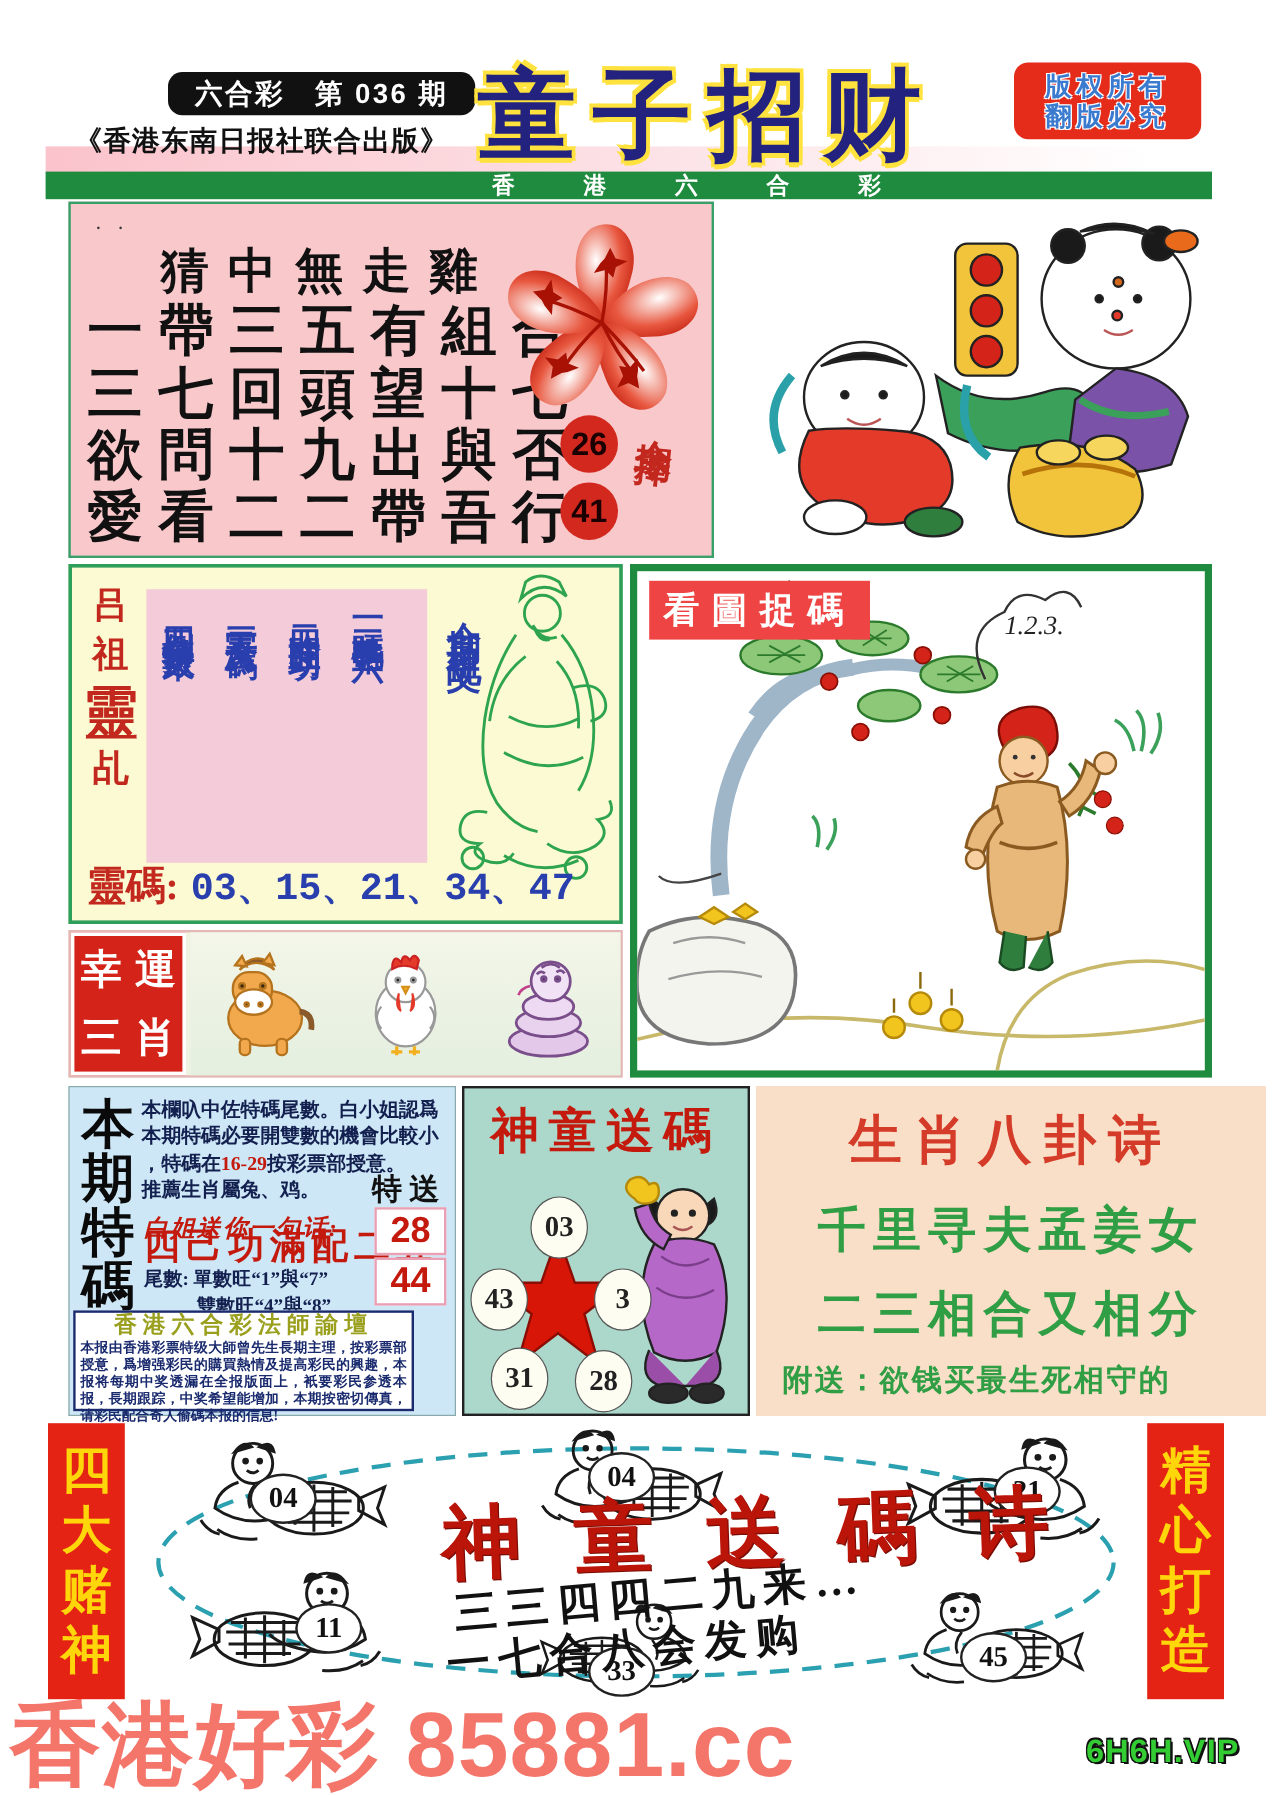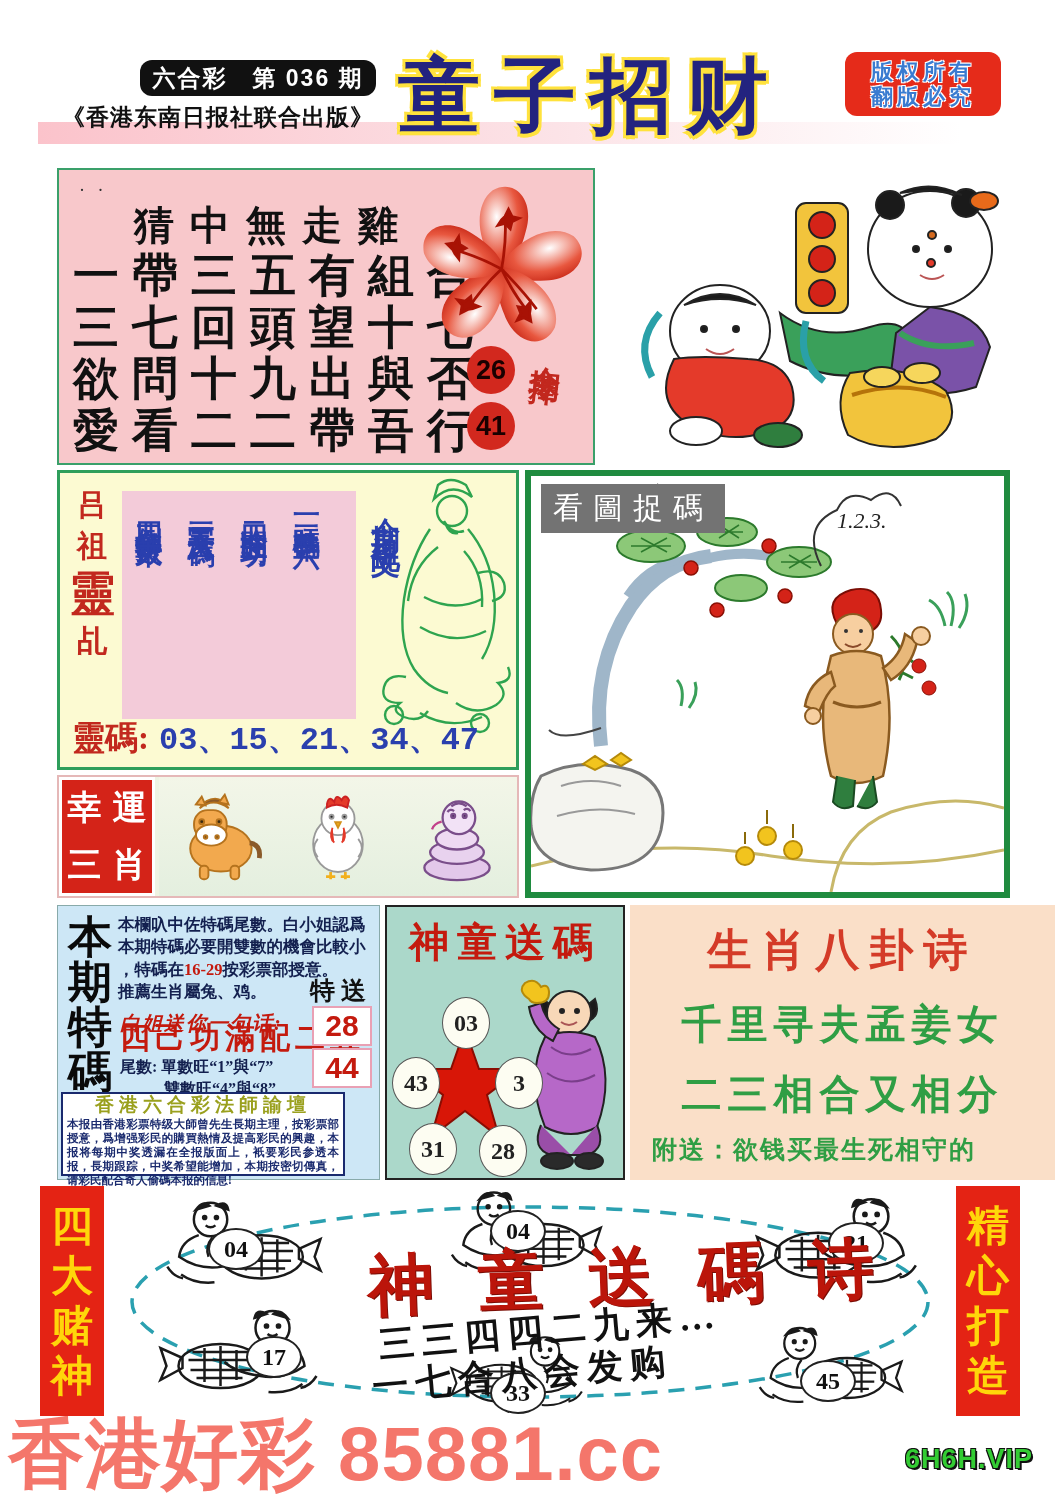--- a/index.html
+++ b/index.html
@@ -1,20 +1,20 @@
 <!DOCTYPE html>
 <html><head>
 <meta charset="utf-8">
 <style>
   html,body{margin:0;padding:0;background:#fff;}
   .page{position:relative;width:1063px;height:1496px;background:#fff;overflow:hidden;
         font-family:"Liberation Serif",serif;}
   .abs{position:absolute;}
   
-  .issue-box{left:140px;top:60px;width:236px;height:36px;background:#111;border-radius:12px;
+  .issue-box{left:140px;top:60px;width:256px;height:36px;background:#111;border-radius:12px;
     color:#fff;font-size:23px;font-weight:bold;display:flex;align-items:center;justify-content:center;
     font-family:"Liberation Sans",sans-serif;letter-spacing:2px;}
   .publisher{left:62px;top:102px;font-size:23px;font-weight:bold;color:#111;letter-spacing:1px;}
   .main-title{left:398px;top:42px;font-size:82px;font-weight:bold;color:#23237f;letter-spacing:14px;
     text-shadow:-3px -3px 0 #ffe23d,3px -3px 0 #ffe23d,-3px 3px 0 #ffe23d,3px 3px 0 #ffe23d,0 4px 0 #ffe23d;}
   .copyright{left:845px;top:52px;width:156px;height:64px;background:#e52b1a;border-radius:12px;
     display:flex;flex-direction:column;align-items:center;justify-content:center;line-height:1.15;}
   .copyright span{font-size:22px;font-weight:bold;color:#3a7bd0;
     text-shadow:-1px -1px 0 #fff,1px -1px 0 #fff,-1px 1px 0 #fff,1px 1px 0 #fff;letter-spacing:4px;}
   .pink-strip{left:38px;top:122px;width:972px;height:22px;
@@ -49,21 +49,21 @@
   .luzu-code .nums{font-size:32px;color:#2a3fae;font-family:Liberation Mono, monospace;}
   
   .lucky-box{left:57px;top:775px;width:462px;height:123px;border:2px solid #e5b8b8;box-sizing:border-box;background:#eef3e3;}
   .lucky-label{left:0;top:0;width:96px;height:119px;background:#d42318;border:3px solid #fff;
     box-sizing:border-box;display:grid;grid-template-columns:1fr 1fr;align-items:center;justify-items:center;}
   .lucky-label span{color:#fff;font-size:34px;font-weight:bold;}
   .lucky-animals{left:100px;top:0;width:358px;height:119px;display:flex;align-items:center;
     justify-content:space-around;background:linear-gradient(to bottom,#f3f6e8,#e4efdf);}
   
   .pic-panel{left:525px;top:470px;width:485px;height:428px;background:#fff;border:6px solid #1f8b3f;box-sizing:border-box;}
-  .pic-label{left:10px;top:8px;background:#737373;color:#fff;font-size:30px;font-weight:normal;
+  .pic-label{left:10px;top:8px;background:#ef4444;color:#fff;font-size:30px;font-weight:bold;
     letter-spacing:10px;padding:4px 12px;}
   
   .tema-box{left:57px;top:905px;width:323px;height:275px;background:#cde7f6;border:1px solid #8aa;box-sizing:border-box;}
   .tema-side{left:6px;top:10px;width:52px;display:flex;flex-direction:column;align-items:center;}
   .tema-side span{font-size:44px;font-weight:bold;color:#0a0a0a;line-height:1.02;}
   .tema-text{left:60px;top:8px;width:256px;font-size:16.5px;font-weight:bold;color:#13204f;line-height:1.35;}
   .tema-red{color:#c41a0e;}
   .tema-hintlbl{left:62px;top:104px;font-size:20px;font-weight:bold;color:#c41a0e;font-style:italic;letter-spacing:2px;}
   .tema-hint{left:62px;top:112px;font-size:30px;font-weight:bold;color:#c41a0e;letter-spacing:5px;}
   .tema-tails{left:62px;top:150px;font-size:16px;font-weight:bold;color:#13204f;line-height:1.4;}
@@ -135,20 +135,21 @@
   <div class="abs pink-strip"></div>
   <div class="abs issue-box">
     <span>六合彩　第 036 期</span>
   </div>
   <div class="abs publisher">《香港东南日报社联合出版》</div>
   <div class="abs main-title">童子招财</div>
   <div class="abs copyright">
     <span>版权所有</span>
     <span>翻版必究</span>
   </div>
+  <div class="abs green-bar">香 港 六 合 彩</div>
 
   <div class="abs guess-box">
     <div class="abs corner-dots">· ·</div>
     <div class="abs guess-title">猜中無走雞</div>
     <div class="abs guess-poem">
       <div>一帶三五有組合</div>
       <div>三七回頭望十七</div>
       <div>欲問十九出與否</div>
       <div>愛看二二帶吾行</div>
     </div>
@@ -460,21 +461,21 @@
       <use href="#woodcut"></use>
     </svg>
   <svg class="abs" style="left:738px;top:1188px;z-index:1;transform:scaleX(-1);" width="205" height="112" viewBox="0 0 180 110">
       <use href="#woodcut"></use>
     </svg>
   <svg class="abs" style="left:722px;top:1318px;z-index:1;" width="210" height="100" viewBox="0 0 180 110">
       <use href="#woodcut"></use>
     </svg>
 
   <div class="abs badge" style="left:208px;top:1228px;">04</div>
-  <div class="abs badge" style="left:246px;top:1336px;">17</div>
+  <div class="abs badge" style="left:246px;top:1336px;">11</div>
   <div class="abs badge" style="left:490px;top:1210px;">04</div>
   <div class="abs badge" style="left:490px;top:1372px;">33</div>
   <div class="abs badge" style="left:828px;top:1222px;">21</div>
   <div class="abs badge" style="left:800px;top:1360px;">45</div>
 
   <div class="abs calligraphy">神童送碼诗</div>
   <div class="abs bpoem" style="left:378px;top:1306px;">三三四四二九来…</div>
   <div class="abs bpoem" style="left:372px;top:1350px;">一七合八会发购</div>
 
   <div class="abs site">香港好彩 85881.cc</div>

